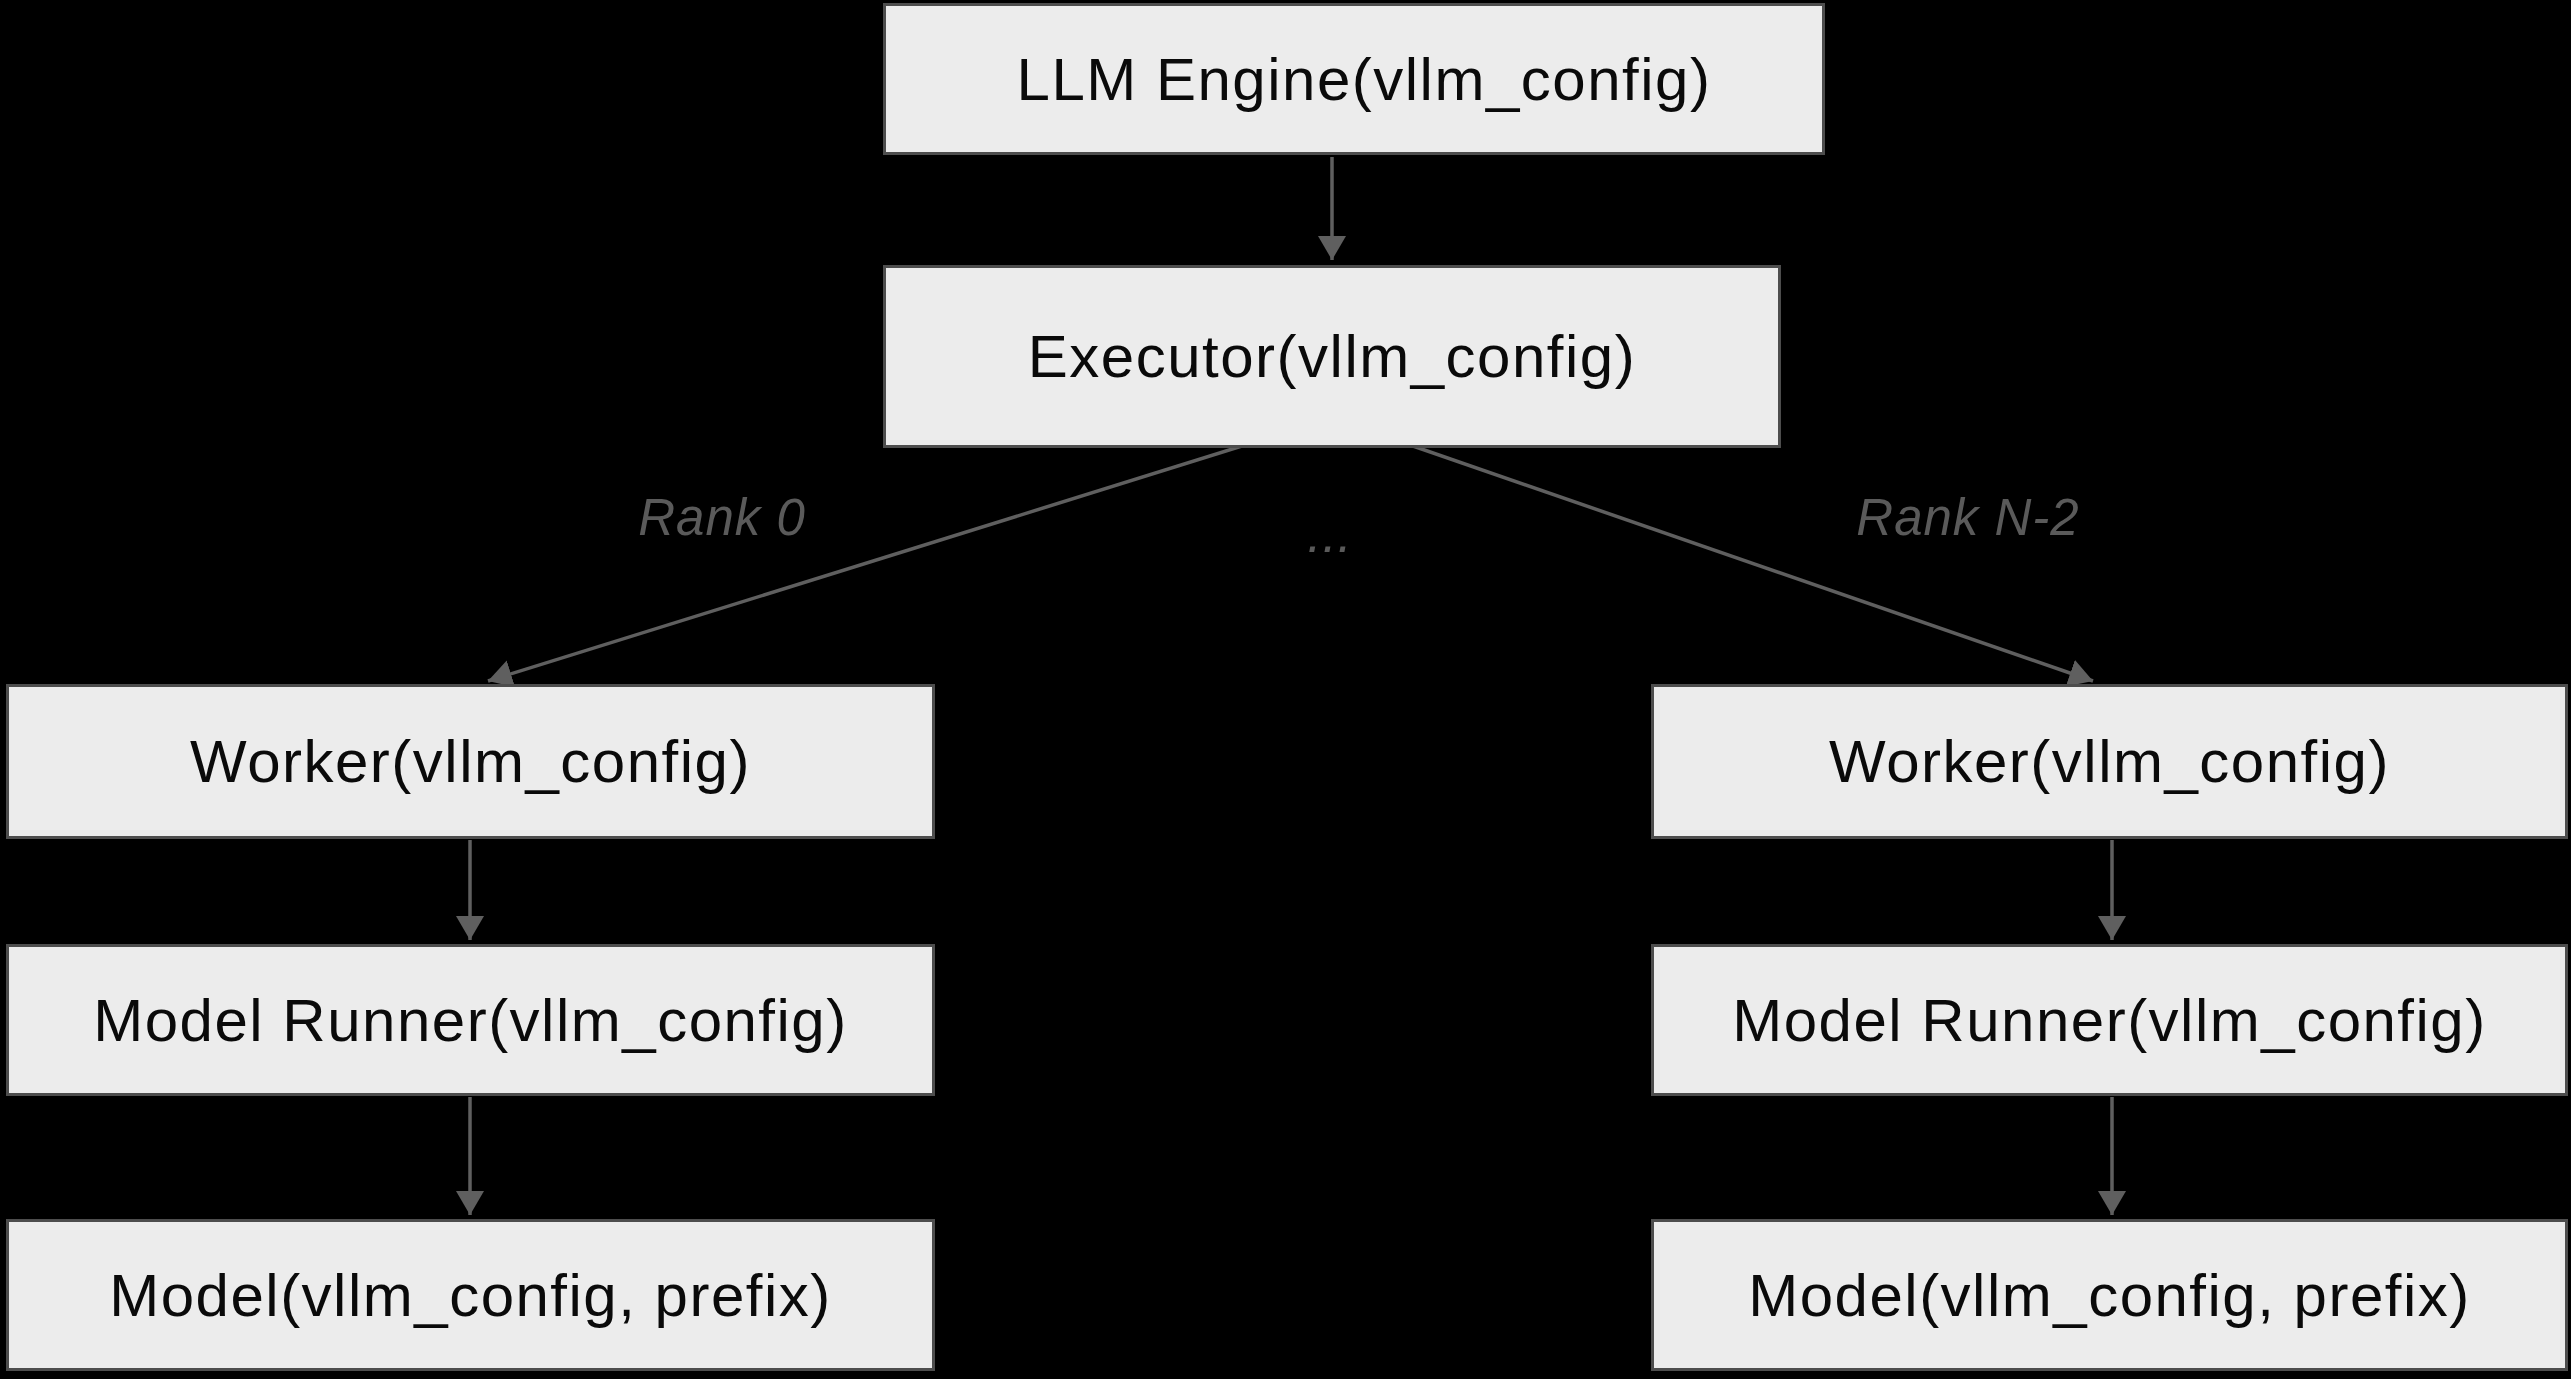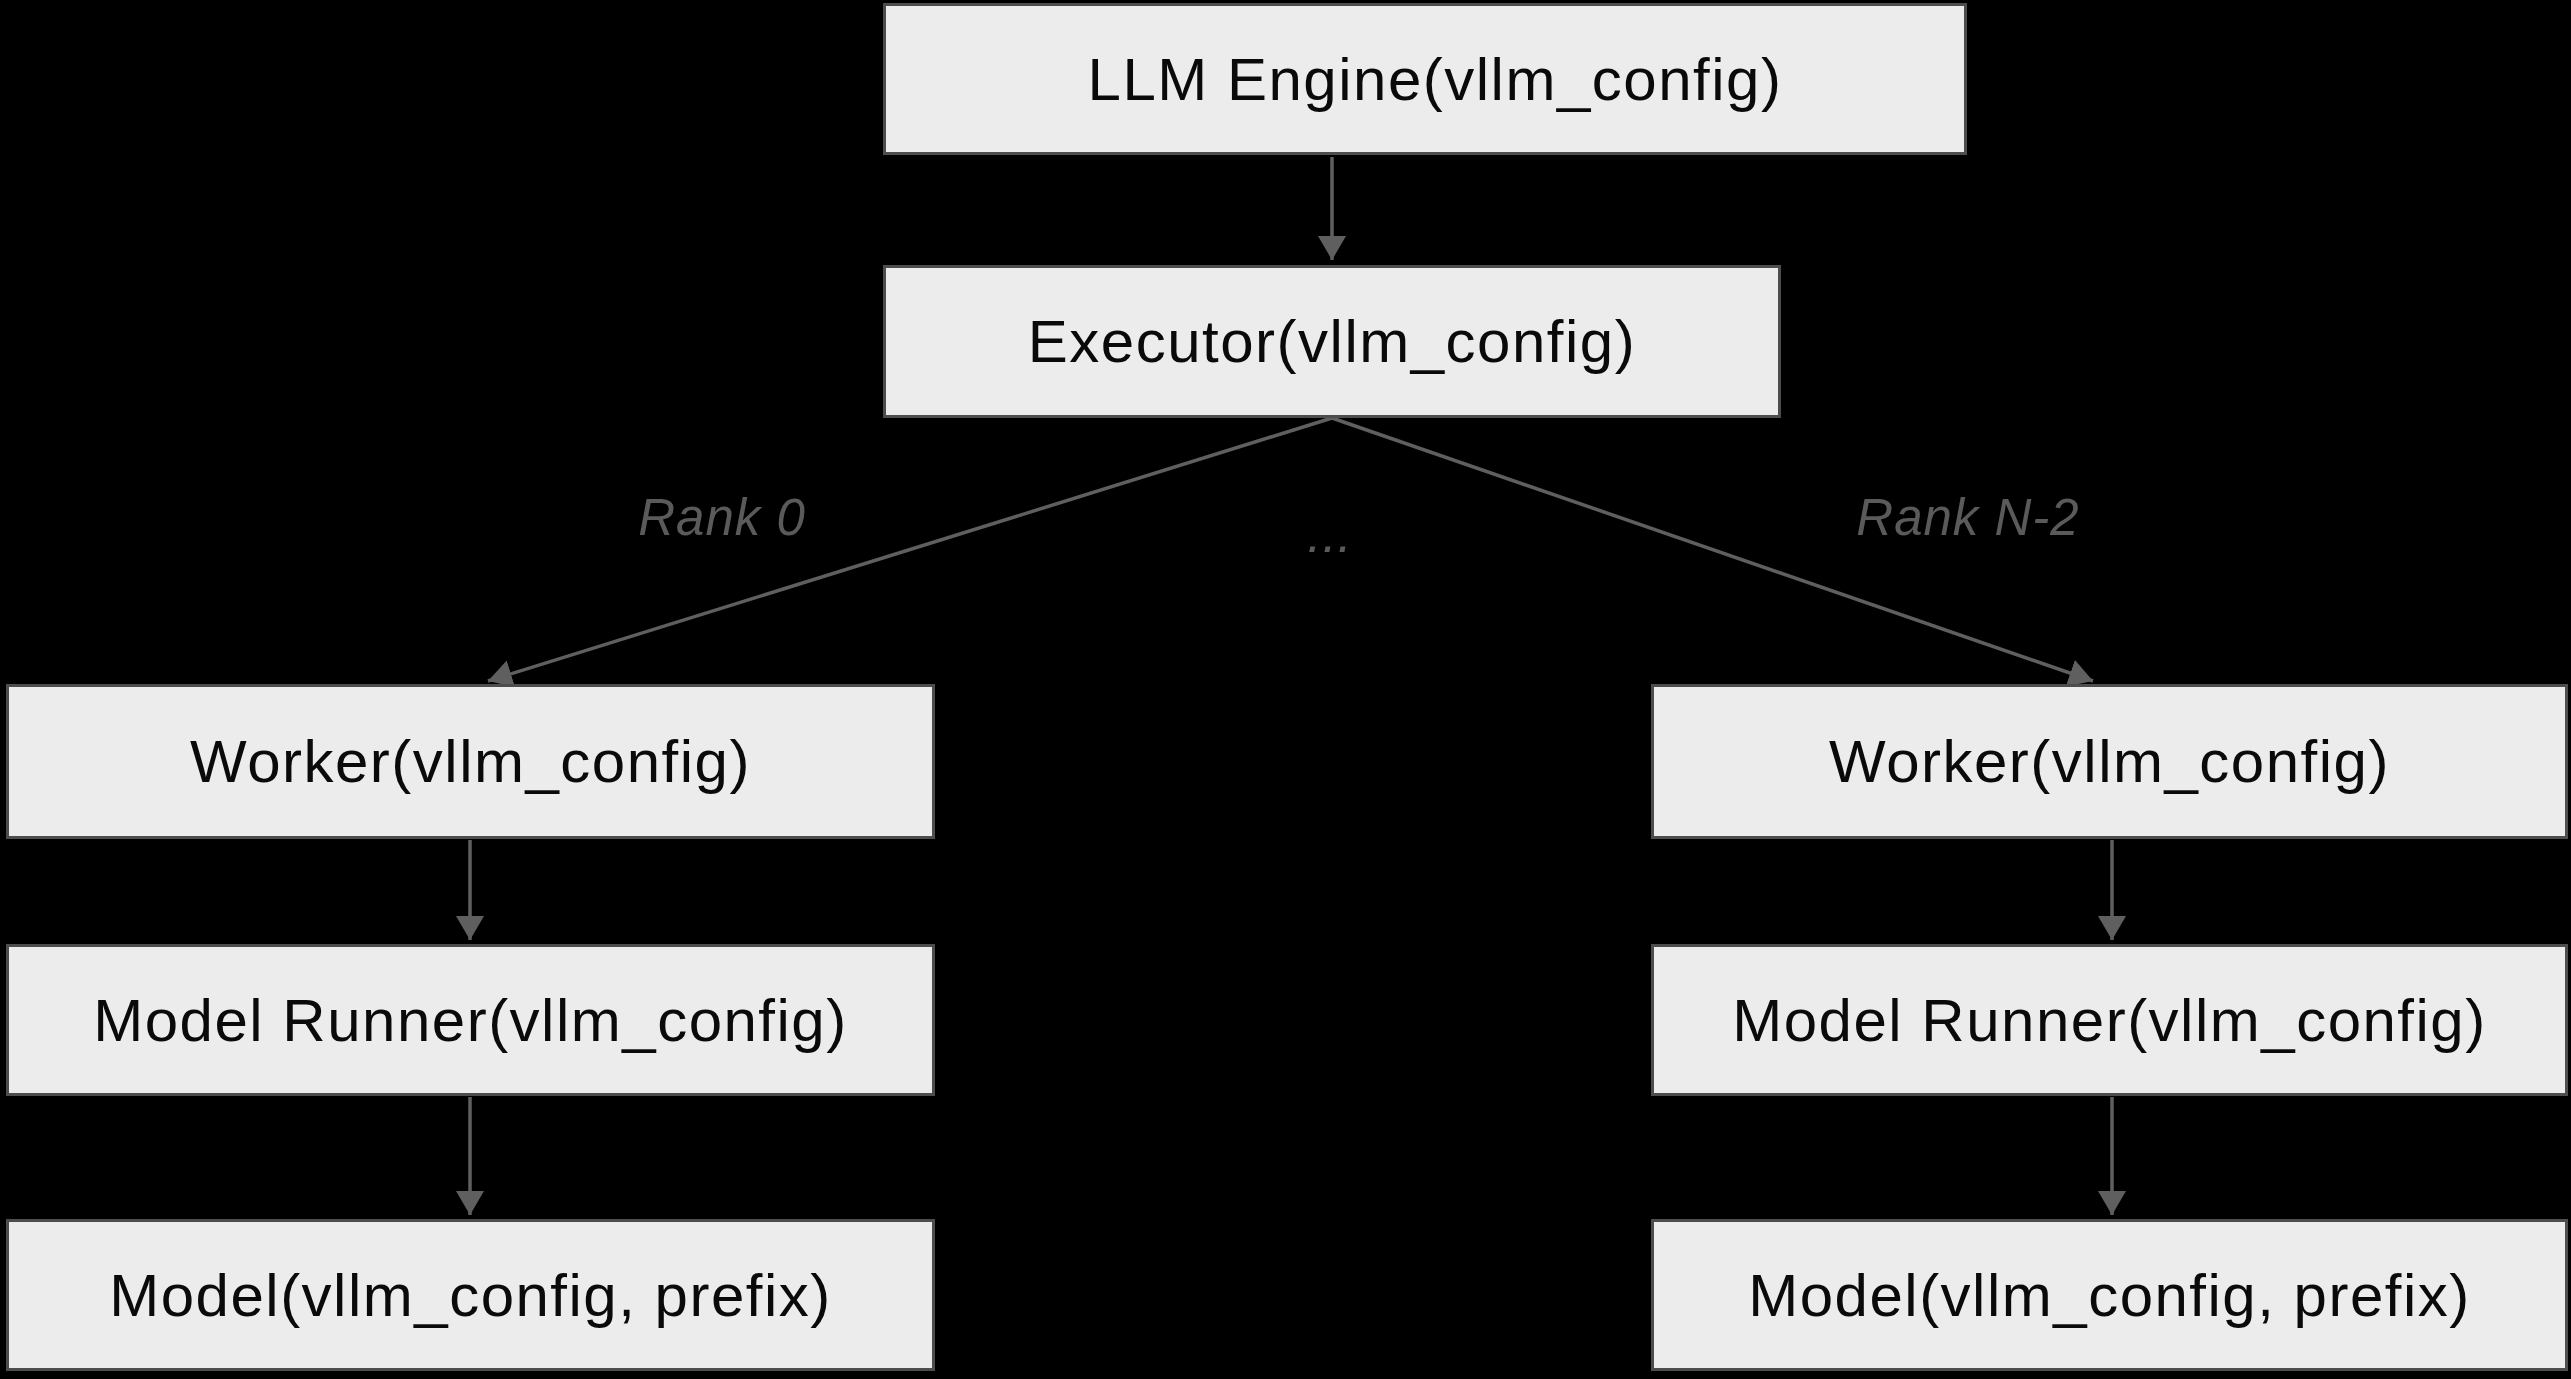--- a/index.html
+++ b/index.html
@@ -45,22 +45,22 @@
     position: absolute;
     transform: translate(-50%, -50%);
     color: #5a5a5a;
     font-size: 51px;
     letter-spacing: 1px;
     white-space: nowrap;
     font-weight: normal;
     font-style: italic;
   }
   
-  #node-llm-engine      { left: 883px;  top: 3px;    width: 1084px; height: 152px; padding-left: 20px; }
-  #node-executor        { left: 883px;  top: 265px;  width: 898px; height: 153px; }
+  #node-llm-engine      { left: 883px;  top: 3px;    width: 942px; height: 152px; padding-left: 20px; }
+  #node-executor        { left: 883px;  top: 265px;  width: 898px; height: 183px; }
   #node-worker-rank0    { left: 6px;    top: 684px;  width: 929px; height: 155px; }
   #node-model-runner-rank0 { left: 6px; top: 944px;  width: 929px; height: 152px; }
   #node-model-rank0     { left: 6px;    top: 1219px; width: 929px; height: 152px; }
   #node-worker-rankn    { left: 1651px; top: 684px;  width: 917px; height: 155px; }
   #node-model-runner-rankn { left: 1651px; top: 944px; width: 917px; height: 152px; }
   #node-model-rankn     { left: 1651px; top: 1219px; width: 917px; height: 152px; }
   
   #edge-label-rank0     { left: 722px;  top: 517px; }
   #edge-label-ellipsis  { left: 1330px; top: 534px; }
   #edge-label-rankn     { left: 1968px; top: 517px; }

